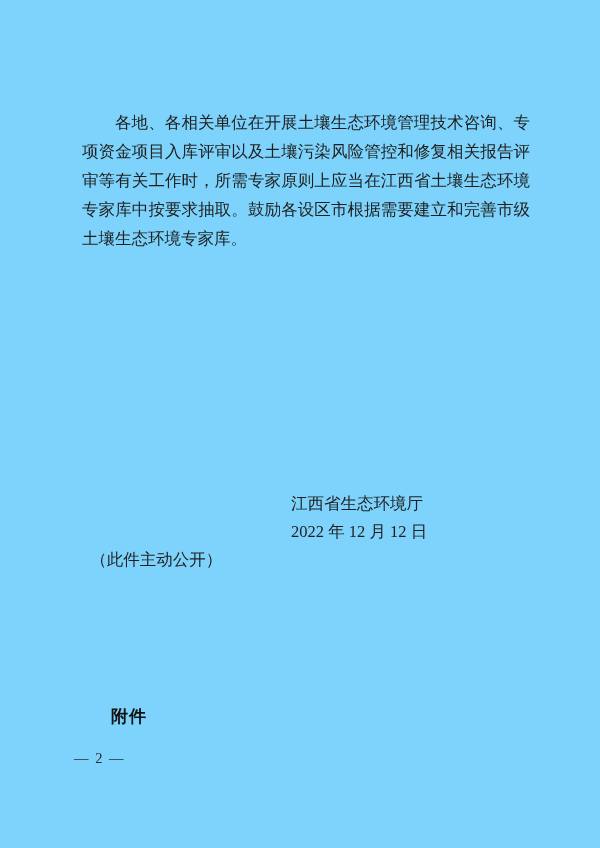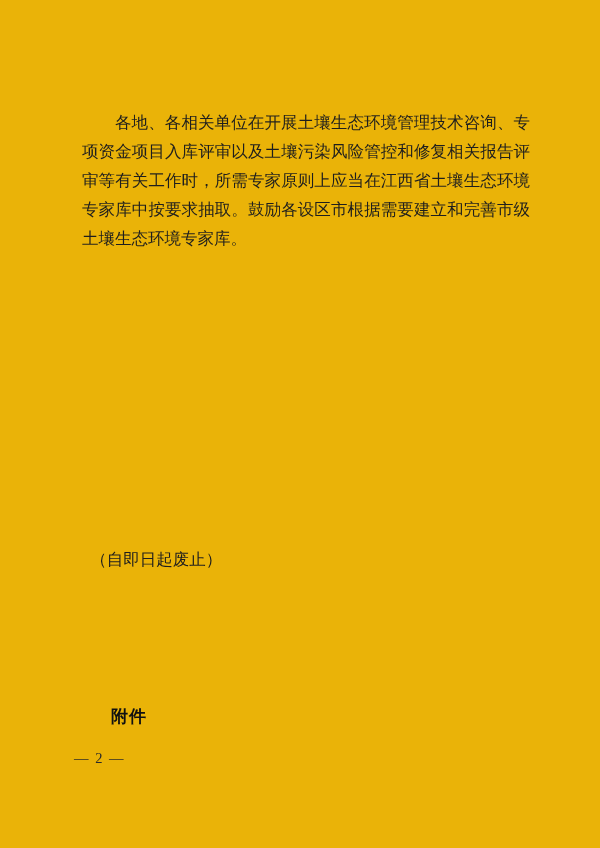--- a/index.html
+++ b/index.html
@@ -4,21 +4,21 @@
 <style>
   html, body {
     margin: 0;
     padding: 0;
     background: #ffffff;
   }
   .page {
     position: relative;
     width: 600px;
     height: 848px;
-    background: #eab308;
+    background: #7dd3fc;
     overflow: hidden;
     font-family: "Liberation Serif", "DejaVu Serif", serif;
     color: #1e1e1e;
   }
   .content {
     position: absolute;
     left: 82px;
     top: 108px;
     width: 448px;
     font-size: 16.5px;
@@ -76,21 +76,23 @@
 </head>
 <body>
 
 <div class="page">
 
   <div class="content">
     <p>各地、各相关单位在开展土壤生态环境管理技术咨询、专项资金项目入库评审以及土壤污染风险管控和修复相关报告评审等有关工作时，所需专家原则上应当在江西省土壤生态环境专家库中按要求抽取。鼓励各设区市根据需要建立和完善市级土壤生态环境专家库。</p>
   </div>
 
   <div class="signature-block">
+    <div>江西省生态环境厅</div>
+    <div>2022 年 12 月 12 日</div>
   </div>
 
-  <div class="disclosure-note">（自即日起废止）</div>
+  <div class="disclosure-note">（此件主动公开）</div>
 
   <div class="appendix-heading">附件</div>
 
   <div class="page-number">— 2 —</div>
 
 </div>
 
 </body></html>

